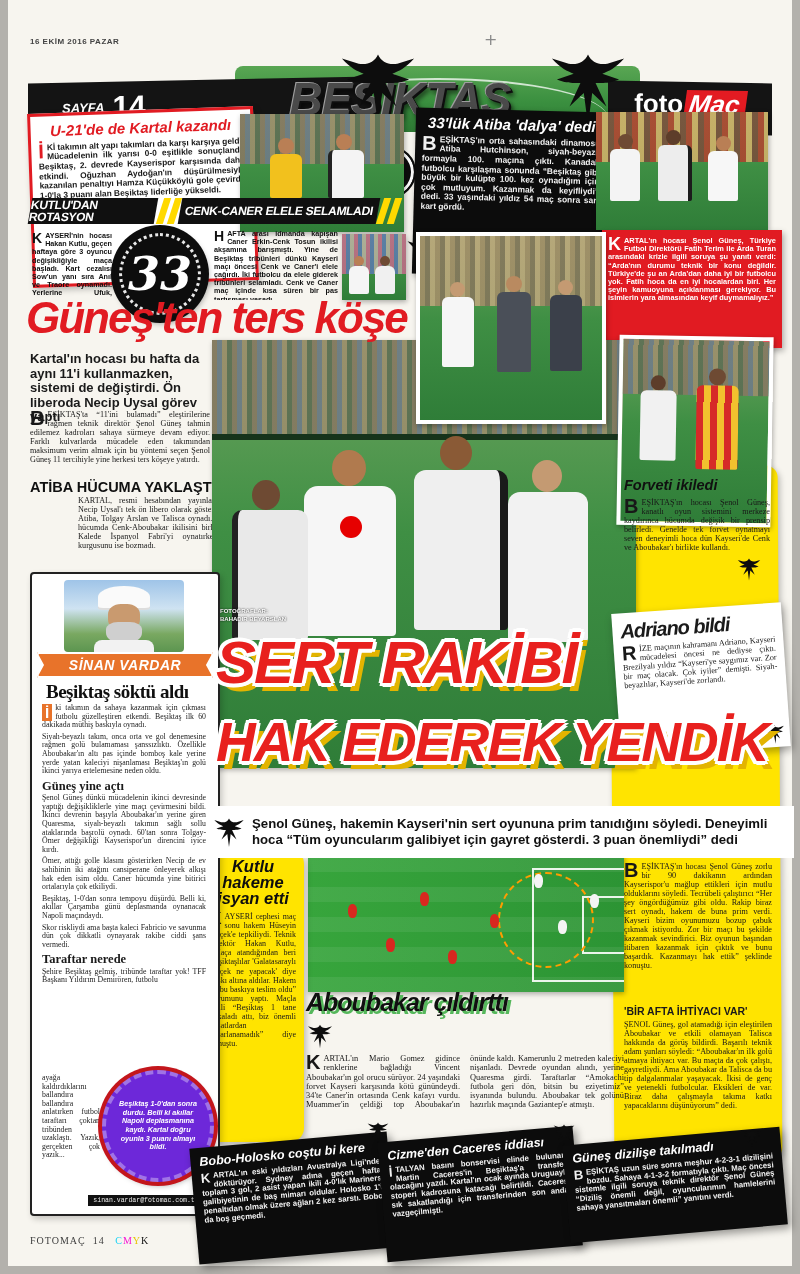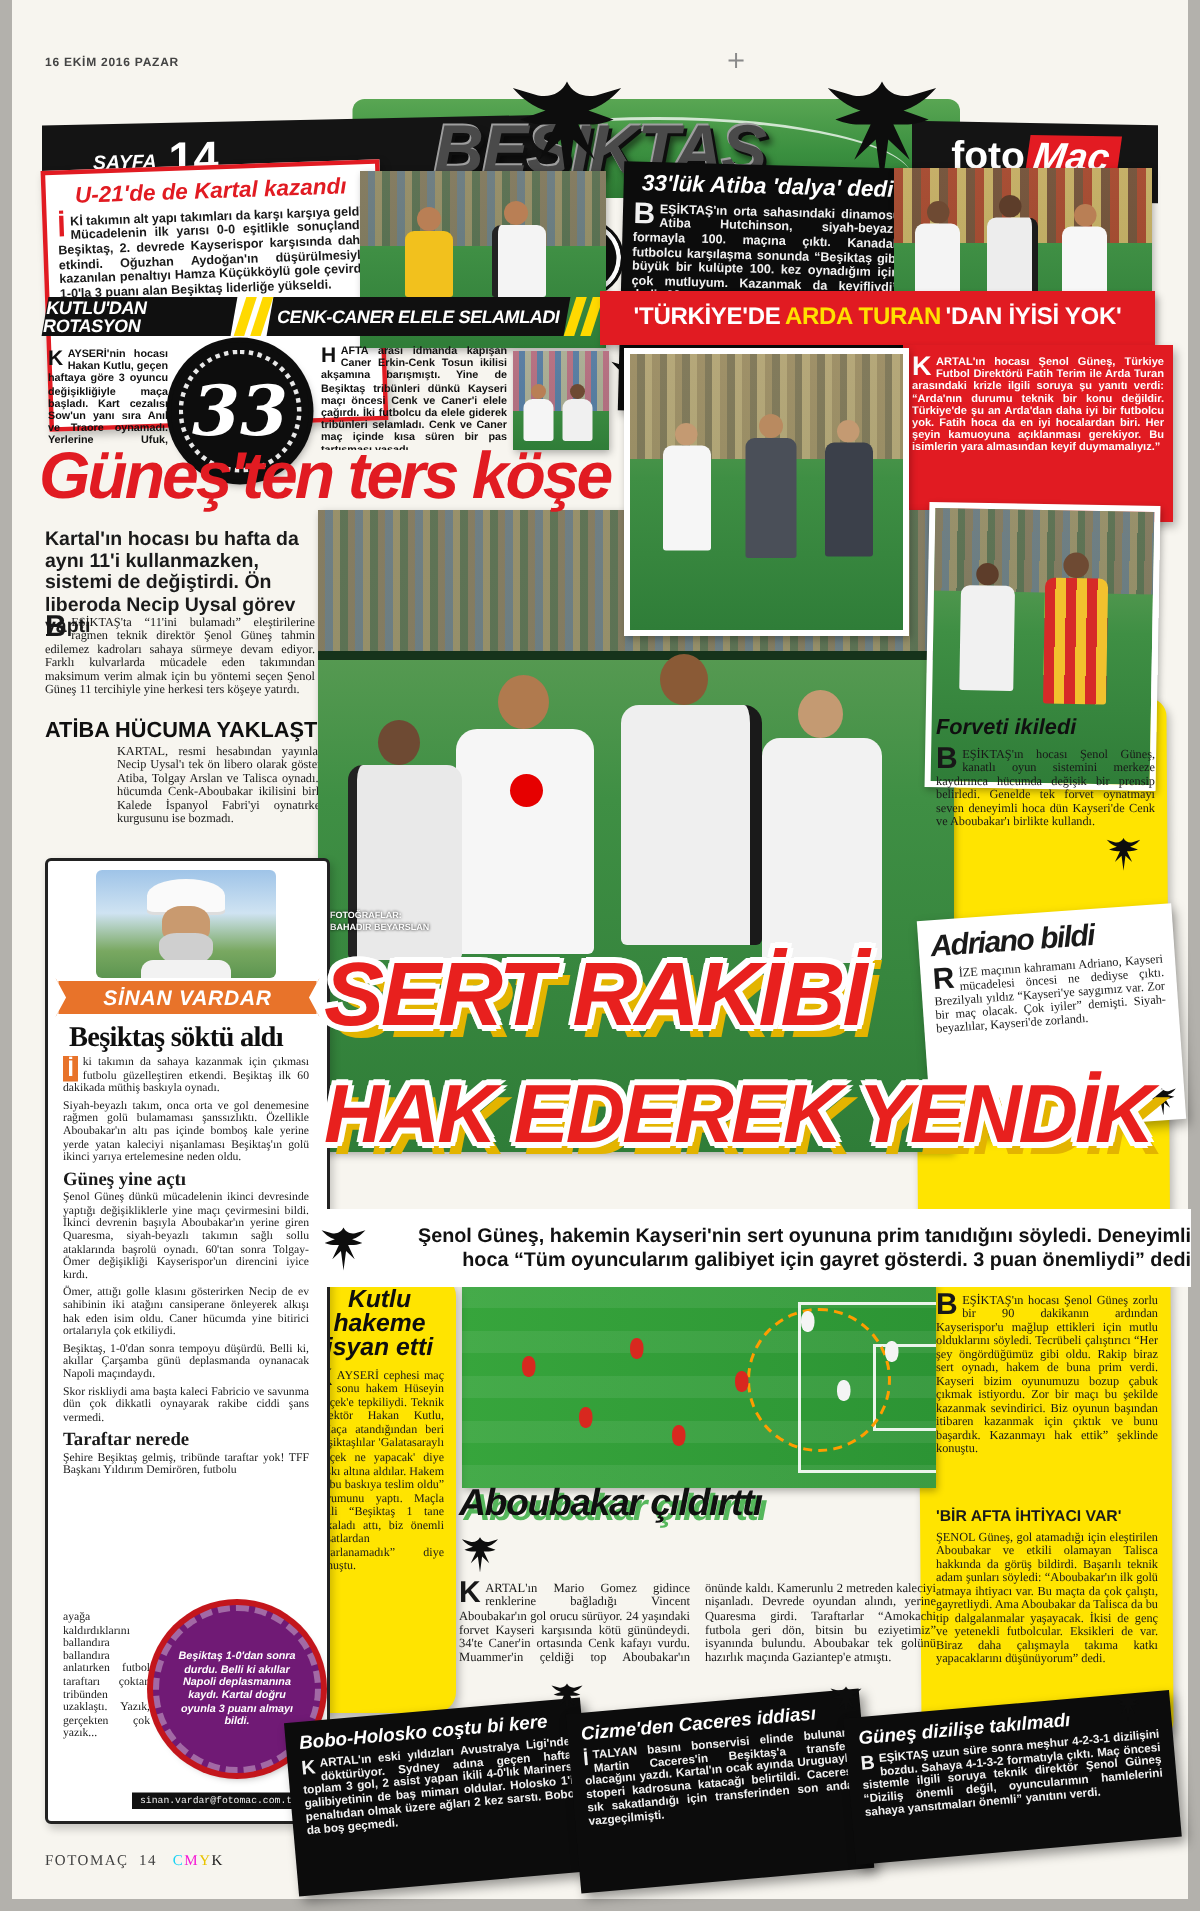--- a/index.html
+++ b/index.html
@@ -63,21 +63,21 @@
   .crowd{position:absolute;left:0;right:0;top:0;height:42%;opacity:.85;
       background:repeating-linear-gradient(90deg,#8a7663 0 5px,#70798b 5px 10px,#a08d6d 10px 15px,#5d6b54 15px 20px);}
   .wborder{border:4px solid #fff;}
   .head{position:absolute;border-radius:50%;background:#b97f55;}
   .shirt{position:absolute;border-radius:6px 6px 2px 2px;}
 
   .hl{font:italic 900 60px/0.95 "Liberation Sans",sans-serif;color:#e8201e;letter-spacing:-2px;white-space:nowrap;
       text-shadow:-3px -3px 0 #fff,3px -3px 0 #fff,-3px 3px 0 #fff,3px 3px 0 #fff,0 -4px 0 #fff,0 4px 0 #fff,-4px 0 0 #fff,4px 0 0 #fff,7px 8px 0 #e3b400;}
   .hl2{font-size:55px;}
   .ters-hl{font:italic 900 44px/1 "Liberation Sans",sans-serif;color:#e11b22;letter-spacing:-2px;white-space:nowrap;}
-  .deckmain{font:900 13.2px/16.5px "Liberation Sans",sans-serif;color:#111;text-align:right;}
+  .deckmain{font:900 13.2px/16.5px "Liberation Sans",sans-serif;color:#111;}
   .credit{font:800 6px/7.5px "Liberation Sans",sans-serif;color:#fff;text-shadow:0 0 2px #000;}
 
   .yellowpanel{background:#ffe400;border-radius:12px;transform:rotate(-.4deg);box-shadow:2px 3px 6px rgba(0,0,0,.25);}
   .subhead{font:900 14.5px/1 "Liberation Sans",sans-serif;color:#101010;}
   .bodytxt{font:400 8.2px/9.0px "Liberation Serif",serif;text-align:justify;color:#181818;}
 
   .adrianobox{background:#fff;transform:rotate(-4deg);box-shadow:2px 4px 8px rgba(0,0,0,.35);padding:8px;}
 
   .isyanbubble{background:#ffe400;border-radius:14px;box-shadow:2px 3px 6px rgba(0,0,0,.25);}
   .isyantitle{font:italic 900 16.5px/16px "Liberation Sans",sans-serif;text-align:center;color:#0e0e0e;}
@@ -103,21 +103,21 @@
   .avatar{background:linear-gradient(180deg,#9fc4e8 0%,#cfe3f2 40%,#79a861 75%,#5c9550 100%);border-radius:4px;overflow:hidden;}
   .ribbon{background:#e8732a;border:2px solid #fff;box-shadow:1px 2px 4px rgba(0,0,0,.35);
       display:flex;align-items:center;justify-content:center;
       clip-path:polygon(0 0,100% 0,96% 50%,100% 100%,0 100%,4% 50%);}
   .ribbon span{font:italic 900 14px/1 "Liberation Sans",sans-serif;color:#fff;letter-spacing:.5px;}
   .vtitle{font:700 19px/1 "Liberation Serif",serif;color:#0f0f0f;letter-spacing:-.5px;}
   .vflow p{margin:0 0 3px 0;font:400 7.8px/8.6px "Liberation Serif",serif;text-align:justify;color:#1b1b1b;}
   .vflow h4{margin:4px 0 2px 0;font:700 12.5px/1 "Liberation Serif",serif;}
   .dc-or{float:left;background:#e8732a;color:#fff;font:900 15px/15px "Liberation Sans",sans-serif;
       padding:1px 3px;margin:0 3px 0 0;}
-  .gearbadge{background:#701a75;border-radius:50%;border:4px dashed rgba(255,255,255,.35);
+  .gearbadge{background:#6d28d9;border-radius:50%;border:4px dashed rgba(255,255,255,.35);
       box-shadow:0 0 0 4px #c3161c,2px 3px 6px rgba(0,0,0,.4);display:flex;align-items:center;justify-content:center;}
   .gearbadge span{font:italic 800 7.2px/8.6px "Liberation Sans",sans-serif;color:#fff;text-align:center;padding:10px;}
   .emailbar{background:#111;color:#eee;font:400 6.5px/11px "Liberation Mono","DejaVu Sans Mono",monospace;text-align:center;}
 
   .cmykdots{display:flex;gap:7px;}
   .cmykdots i{width:11px;height:11px;border-radius:50%;display:block;}
   .footerline{font:400 10px/1 "Liberation Serif",serif;color:#3f3f3f;letter-spacing:1px;}
   .eagle{display:block;}
 </style>
 </head>
@@ -198,25 +198,20 @@
       <i></i>
       <i></i>
     </div>
   <div class="abs bar" style="left:180px;top:198px;width:198px;height:26px;">
       <span>CENK-CANER ELELE SELAMLADI</span>
     </div>
   <div class="abs slash" style="left:380px;top:198px;">
       <i></i>
       <i></i>
     </div>
-  <div class="abs bar-red" style="left:400px;top:194px;width:370px;height:36px;">
-    <span>'TÜRKİYE'DE </span>
-      <span class="hi-yel">ARDA TURAN</span>
-      <span>'DAN İYİSİ YOK'</span>
-  </div>
 
   <div class="abs smallcol" style="left:32px;top:232px;width:80px;height:66px;overflow:hidden;">
     <span class="dc" style="font-size:14px;line-height:12px;">K</span><span>AYSERİ'nin hocası Hakan Kutlu, geçen haftaya göre 3 oyuncu değişikliğiyle maça başladı. Kart cezalısı Sow'un yanı sıra Anıl ve Traore oynamadı. Yerlerine Ufuk, Mijailovik ve Umut Bulut forma giydi.</span>
   </div>
   <div class="abs c33" style="left:114px;top:228px;width:92px;height:92px;">
     <div class="ring"></div>
       <span class="n">33</span>
   </div>
   <div class="abs smallcol" style="left:214px;top:230px;width:124px;height:70px;overflow:hidden;">
     <span class="dc" style="font-size:14px;line-height:12px;">H</span><span>AFTA arası idmanda kapışan Caner Erkin-Cenk Tosun ikilisi akşamına barışmıştı. Yine de Beşiktaş tribünleri dünkü Kayseri maçı öncesi Cenk ve Caner'i elele çağırdı. İki futbolcu da elele giderek tribünleri selamladı. Cenk ve Caner maç içinde kısa süren bir pas tartışması yaşadı.</span>

